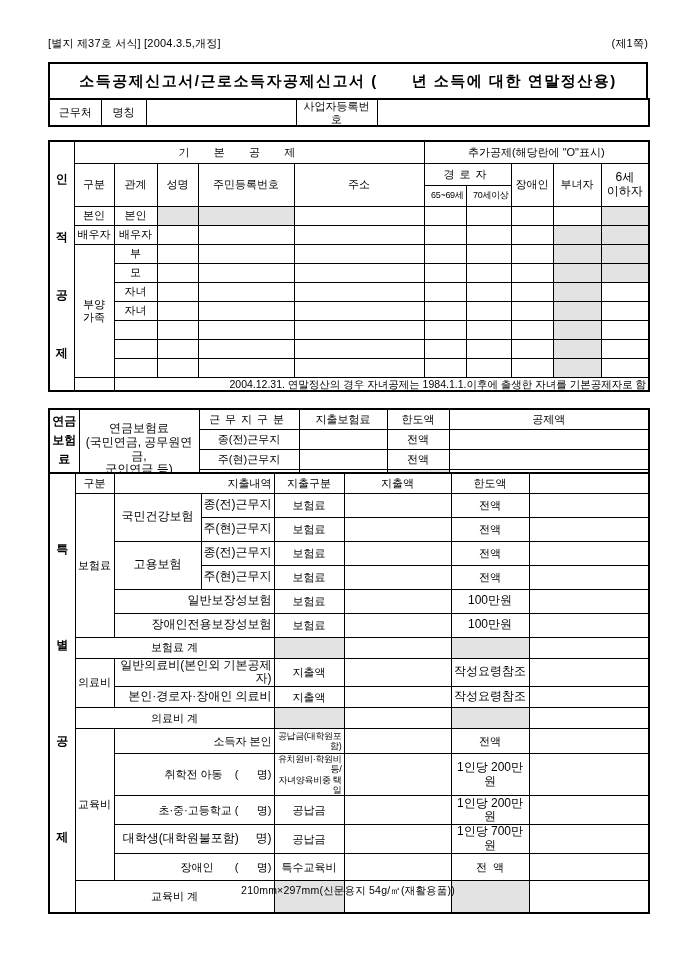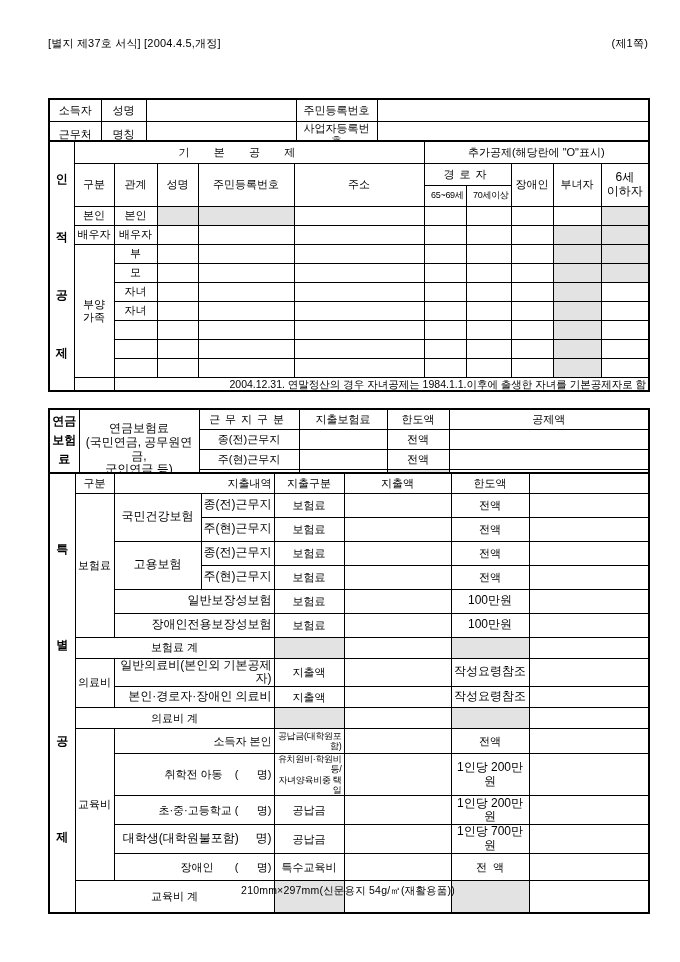--- a/index.html
+++ b/index.html
@@ -41,41 +41,35 @@
     position:absolute; top:884px; left:48px; width:600px;
     text-align:center; font-size:10.5px; letter-spacing:0.2px;
   }
 </style>
 </head>
 <body>
 
 <div class="sheet">
 
   <div class="meta">
-    <span>[별지 제37호 서식] [2004.4.5,개정]</span>
+    <span>[별지 제37호 서식] [2004.3.5,개정]</span>
     <span>(제1쪽)</span>
   </div>
 
+  <div class="titlebox">소득공제신고서/근로소득자공제신고서 (&nbsp;&nbsp;&nbsp;&nbsp;&nbsp;&nbsp;년 소득에 대한 연말정산용)</div>
 
   <table class="tbl" style="top:98px">
     <colgroup>
         <col style="width:52px">
         <col style="width:45px">
         <col style="width:150px">
         <col style="width:81px">
         <col style="width:272px">
       </colgroup>
     <tbody>
-        <tr style="height:22px">
-      <td>소득자</td>
-      <td>성명</td>
-      <td></td>
-      <td>주민등록번호</td>
-      <td></td>
-    </tr>
     <tr style="height:22px">
       <td>근무처</td>
       <td>명칭</td>
       <td></td>
       <td>사업자등록번호</td>
       <td></td>
     </tr>
   </tbody>
     </table>
 

